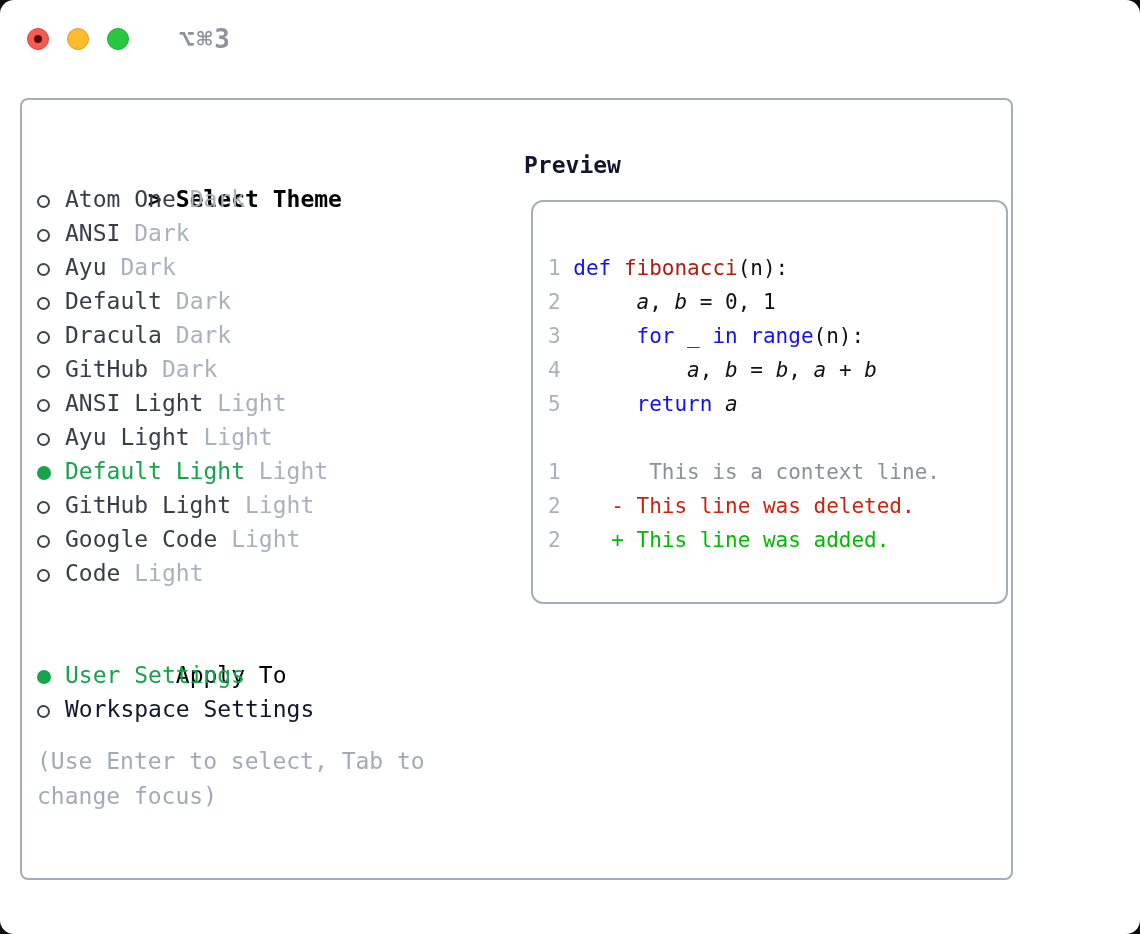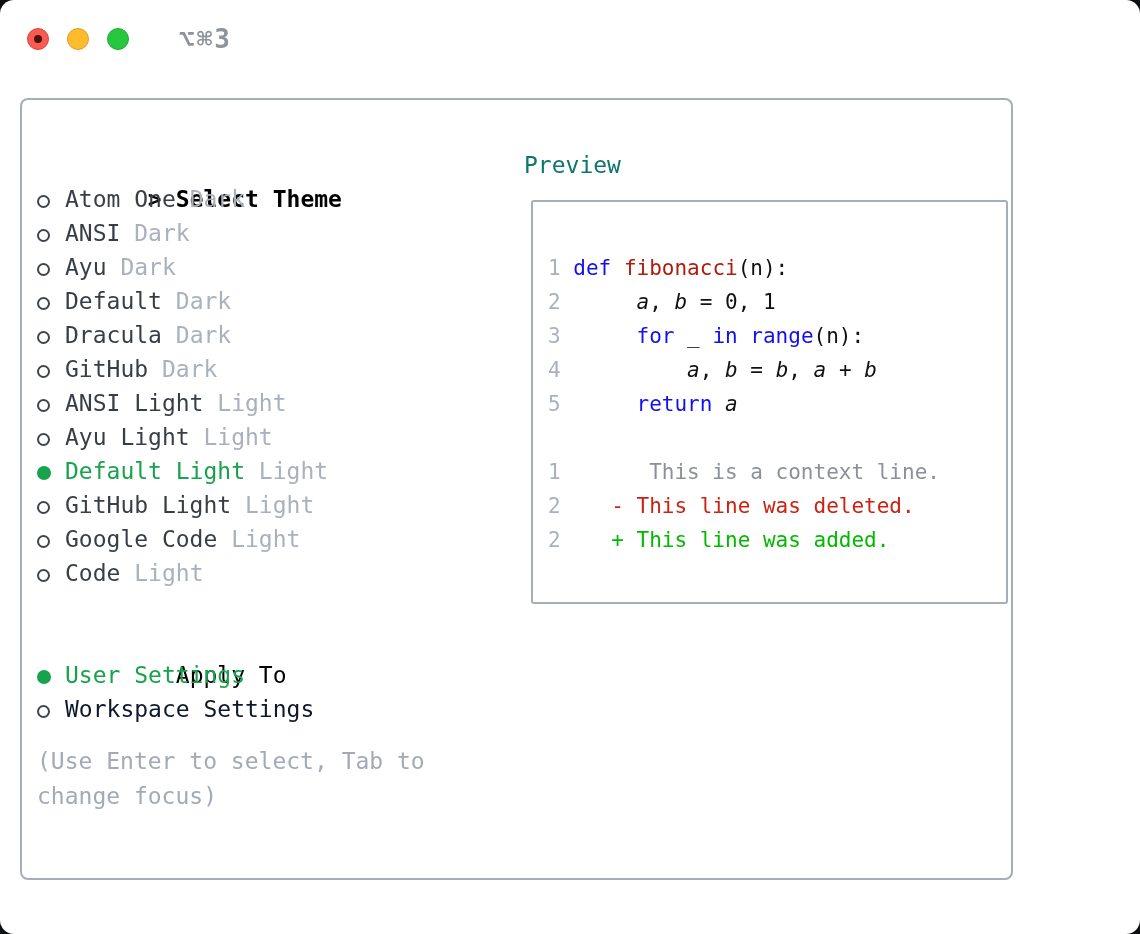--- a/index.html
+++ b/index.html
@@ -41,24 +41,24 @@
   .t-name.sel{color:#17a34b;}
   .t-variant{color:#a9b1bd;}
   .opt-label{color:#0f172a;}
   .opt-label.sel{color:#17a34b;}
   .spacer-row{height:34px;}
   .help-text{
     margin-top:18px;width:410px;font-size:23px;line-height:35px;color:#a2aab7;
     white-space:normal;word-break:normal;
   }
   
-  .preview-header{height:34px;line-height:34px;font-size:23px;font-weight:400;color:#0f766e;padding-left:22px;}
+  .preview-header{height:34px;line-height:34px;font-size:23px;font-weight:700;color:#0f172a;padding-left:22px;}
   .preview-box{
     margin-top:18px;margin-left:29px;width:477px;height:404px;box-sizing:border-box;
-    border:2px solid #a6aeb9;border-radius:3px;background:#fff;
+    border:2px solid #a6aeb9;border-radius:12px;background:#fff;
     padding:49px 10px 0 15px;overflow:hidden;
   }
   .code-line{height:34px;line-height:34px;white-space:pre;font-size:21px;color:#111;}
   .ln{display:inline-block;width:2ch;color:#a8b1bd;}
   .diff-block{margin-top:34px;}
   .seg-plain{color:#111;}
   .seg-keyword{color:#1310f0;}
   .seg-function{color:#b01b0e;}
   .seg-var{color:#111;font-style:italic;}
   .seg-context{color:#8c9099;margin-top:44px;}

